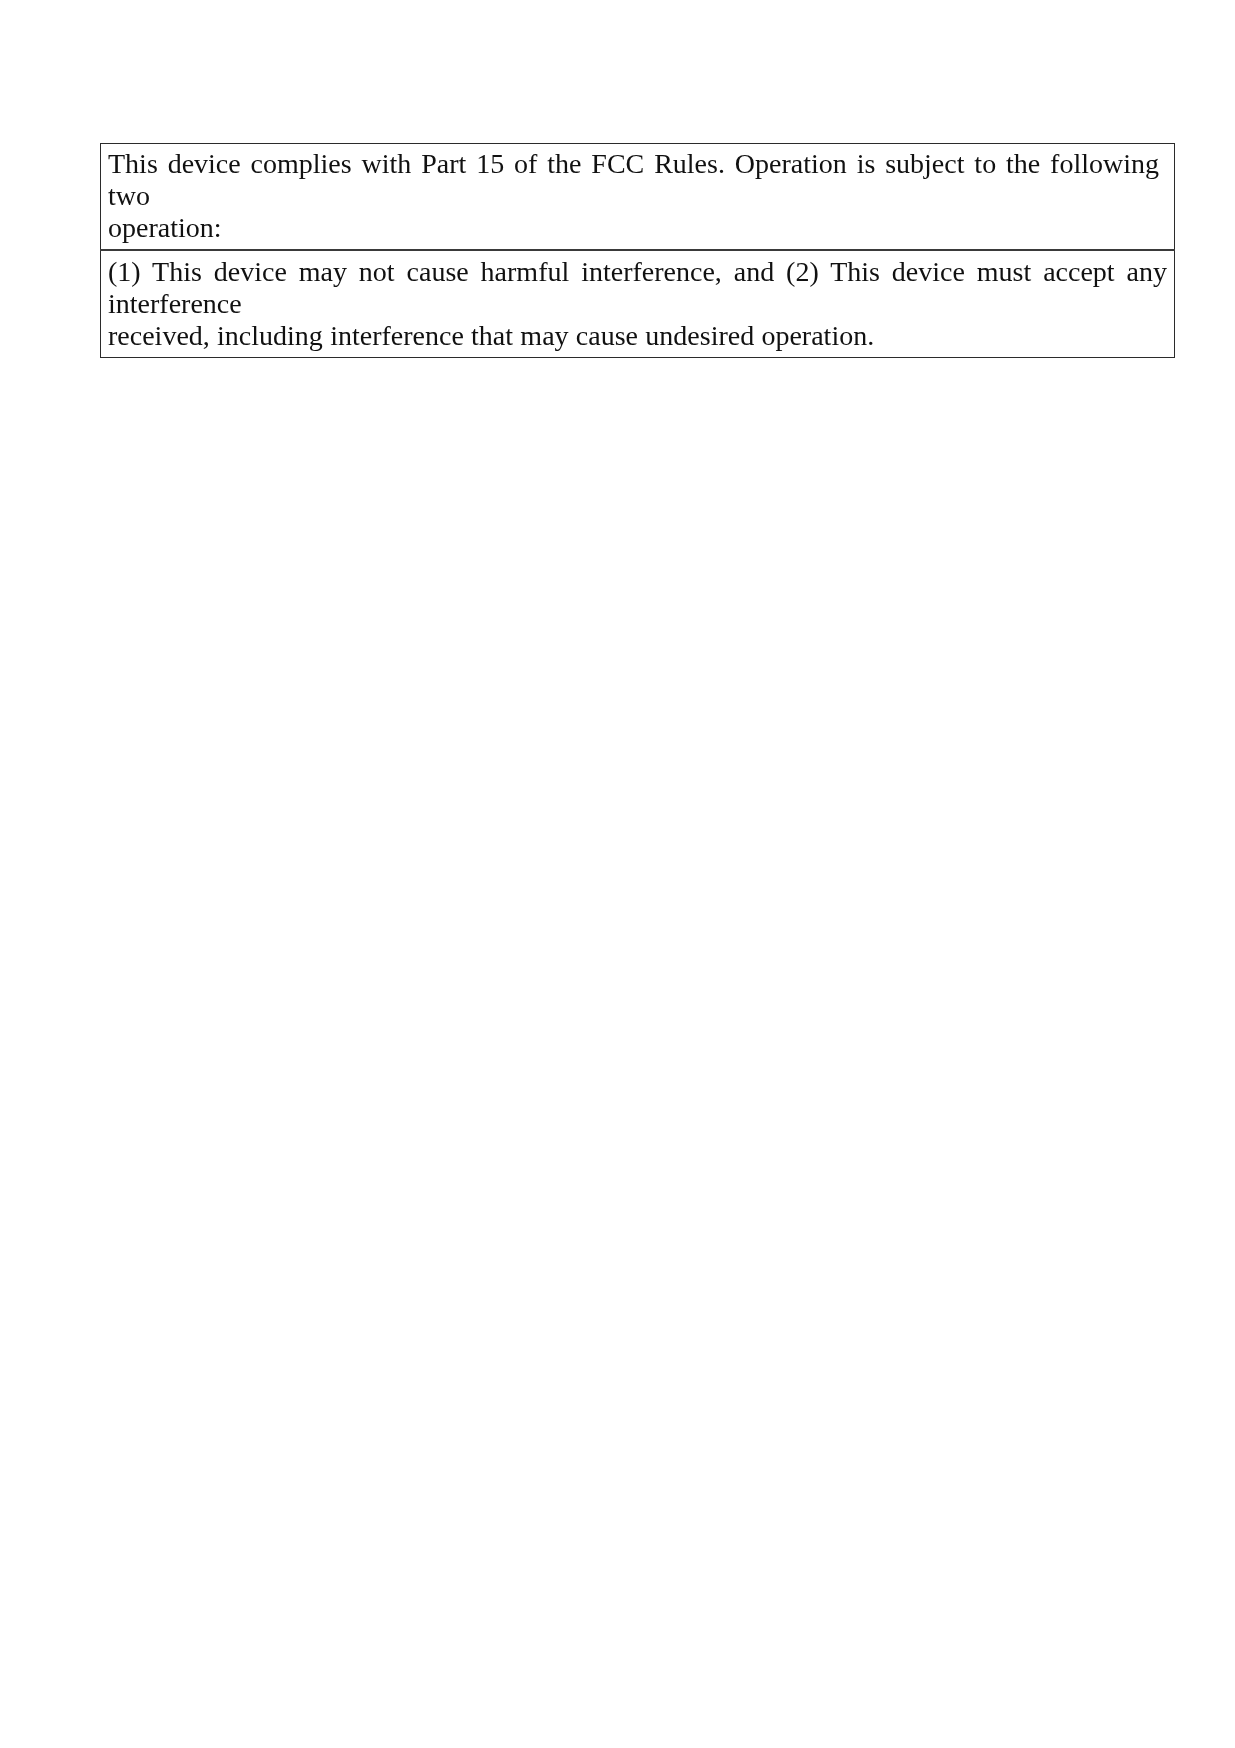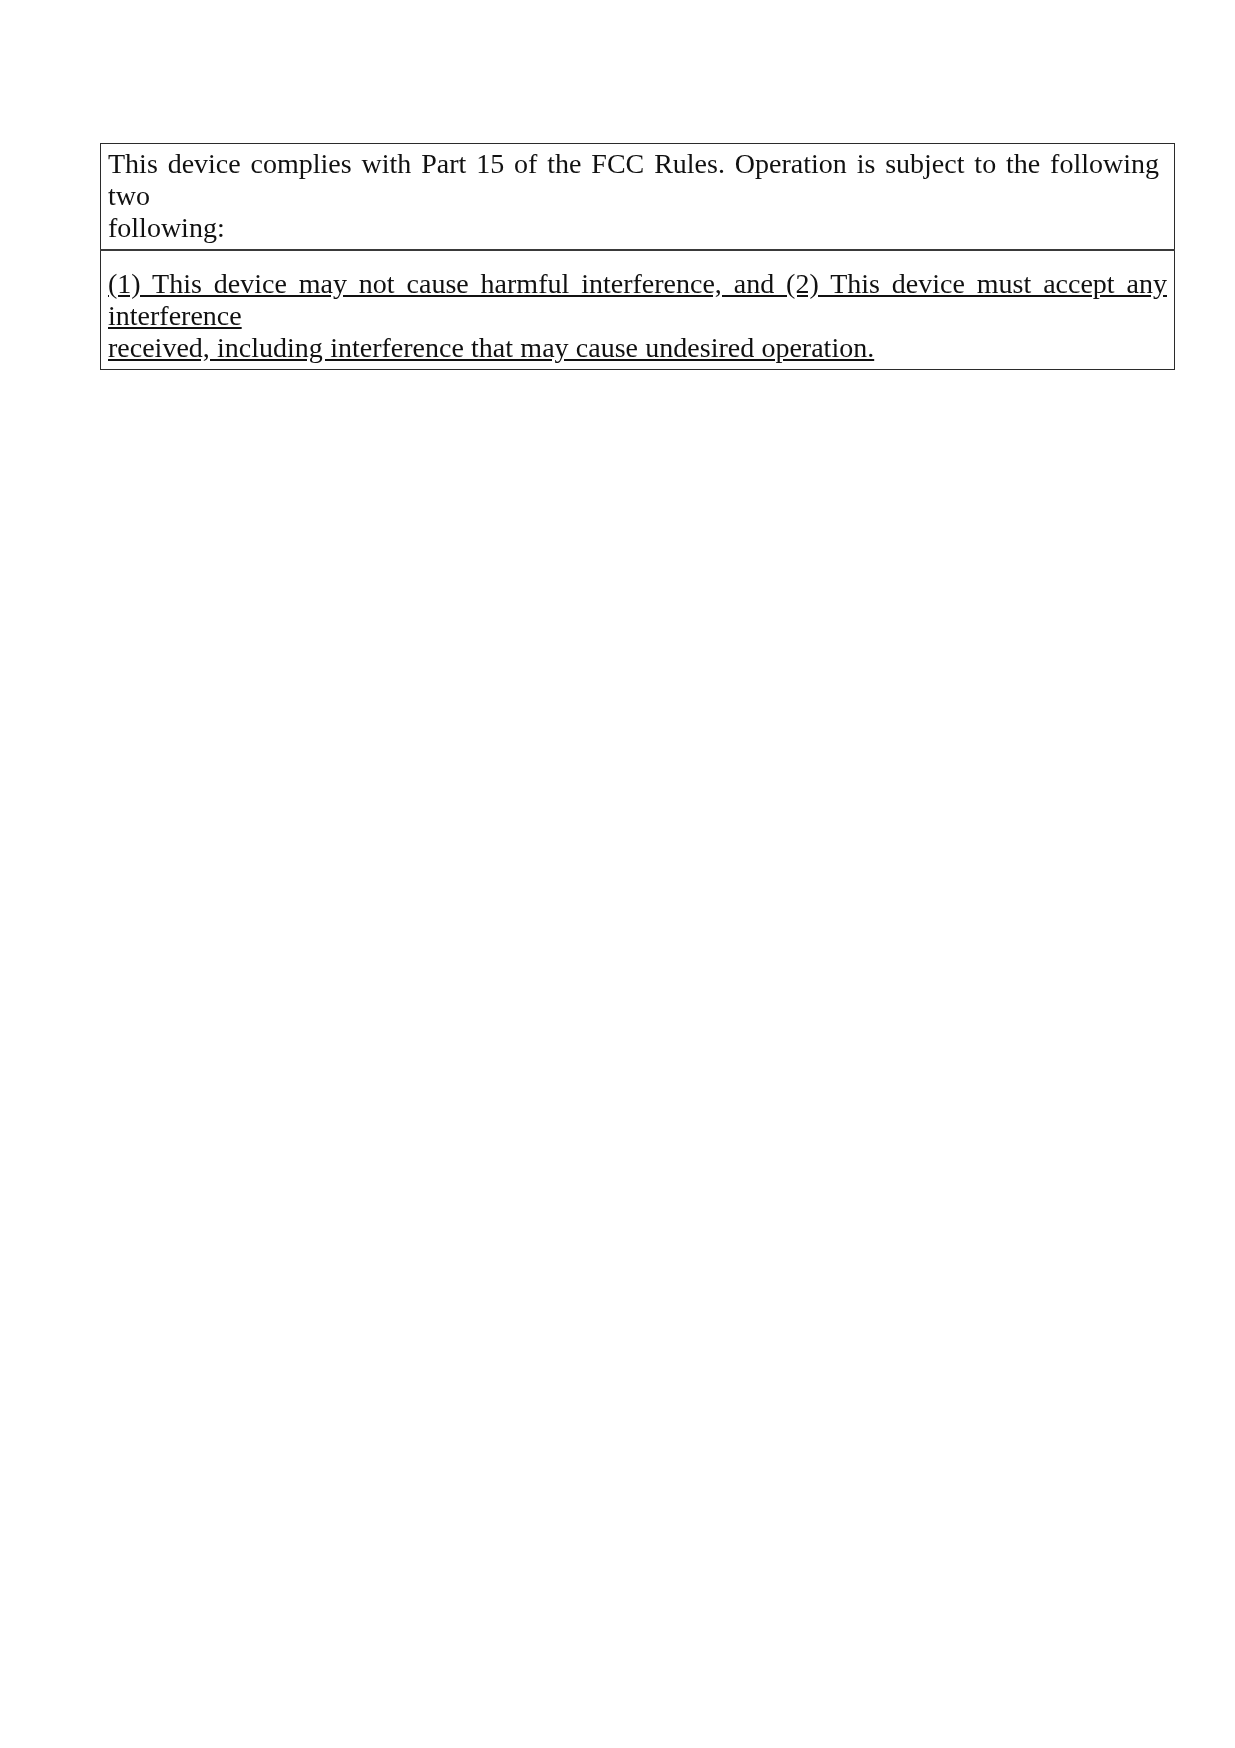--- a/index.html
+++ b/index.html
@@ -63,22 +63,21 @@
     line-height: 32px;
     text-align: justify;
     text-justify: inter-word;
     color: #111111;
     padding: 4px 7px 5px 7px;
     hyphens: none;
     word-spacing: 0.01em;
   }
 
   .cell-para.second {
-    padding-top: 17px;
-    text-decoration: underline;
+    padding-top: 5px;
   }
 
   
   .justify-line {
     display: block;
     text-align: justify;
     text-align-last: justify;
   }
   .last-line {
     display: block;
@@ -91,21 +90,21 @@
 
 <div class="page">
 
   <table class="notice-table">
     <tbody>
 
       <tr>
         <td class="row-top-cell">
           <p class="cell-para">
             <span class="justify-line">This device complies with Part 15 of the FCC Rules. Operation is subject to the following two</span>
-            <span class="last-line">following:</span>
+            <span class="last-line">operation:</span>
           </p>
         </td>
       </tr>
 
       <tr>
         <td class="row-bottom-cell">
           <p class="cell-para second">
             <span class="justify-line">(1) This device may not cause harmful interference, and (2) This device must accept any interference</span>
             <span class="last-line">received, including interference that may cause undesired operation.</span>
           </p>

